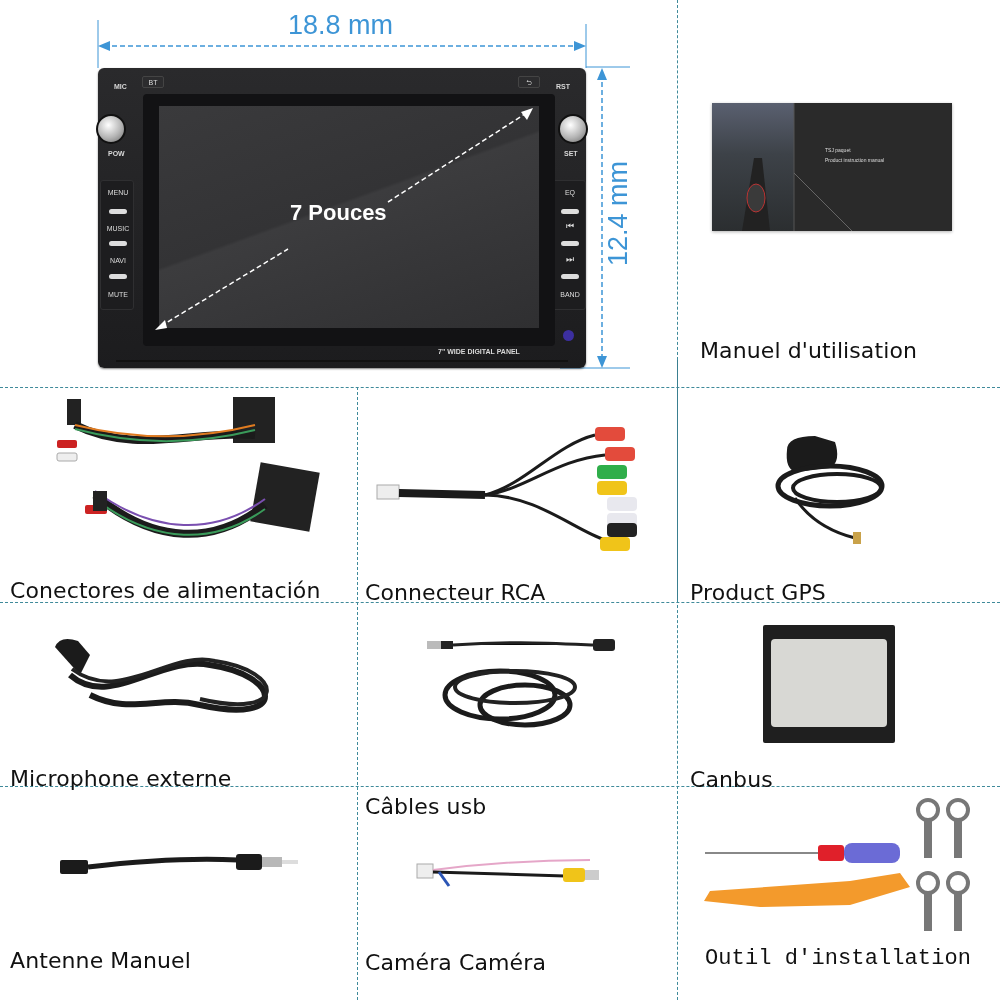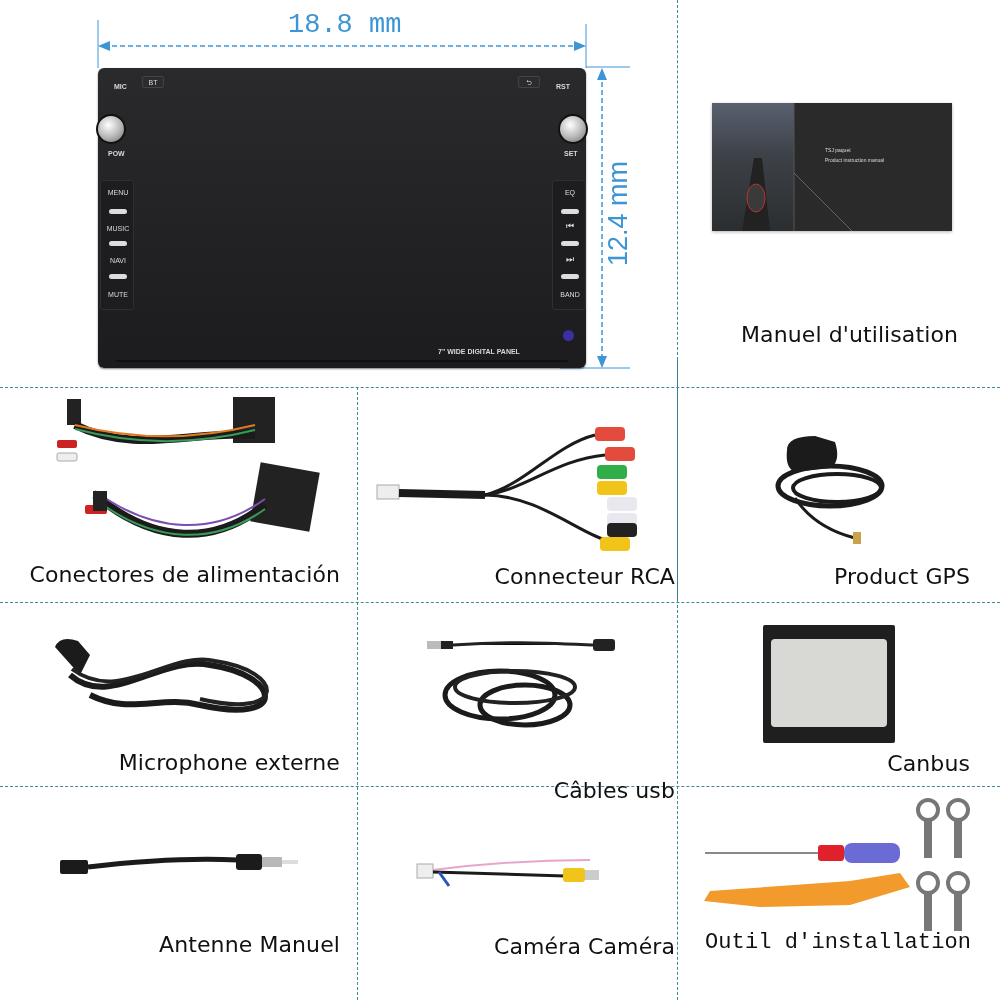--- a/index.html
+++ b/index.html
@@ -3,24 +3,24 @@
 <meta charset="utf-8">
 <style>
   * { box-sizing: border-box; margin: 0; padding: 0; }
   html, body { width: 1000px; height: 1000px; background: #ffffff; overflow: hidden; }
   body { position: relative; font-family: "DejaVu Sans", "Liberation Sans", sans-serif; color: #111; }
 
   .hline { position: absolute; left: 0; width: 1000px; height: 0; border-top: 1.5px dashed #3f8a9a; }
   .vline { position: absolute; top: 0; width: 0; border-left: 1.5px dashed #3f8a9a; }
   .vline.solid { border-left-style: solid; border-left-color: #3a7f90; }
 
-  .label { position: absolute; font-size: 22px; text-align: right; white-space: nowrap; color: #111; font-family: "DejaVu Sans", sans-serif; letter-spacing: 0.1px; }
+  .label { position: absolute; font-size: 22px; text-align: left; white-space: nowrap; color: #111; font-family: "DejaVu Sans", sans-serif; letter-spacing: 0.1px; margin-top: 16px; }
 
   
-  .dim-top-text { position: absolute; left: 288px; top: 10px; font-size: 27px; color: #3d95d6; font-family: Liberation Mono, monospace; }
+  .dim-top-text { position: absolute; left: 288px; top: 10px; font-size: 27px; color: #3d95d6; font-family: Liberation Sans, sans-serif; }
   .dim-right-text { position: absolute; left: 566px; top: 198px; font-size: 27px; color: #3d95d6; font-family: "Liberation Sans", sans-serif; transform: rotate(-90deg); transform-origin: center; white-space: nowrap; }
   .stereo { position: absolute; left: 98px; top: 68px; width: 488px; height: 300px; background: linear-gradient(#2a2a2c, #1c1c1e); border-radius: 6px; box-shadow: 0 1px 2px rgba(0,0,0,.5); }
   .screen { position: absolute; left: 45px; top: 26px; width: 412px; height: 252px; background: #121214; border-radius: 4px; }
   .screen-inner { position: absolute; left: 16px; top: 12px; width: 380px; height: 222px; background: linear-gradient(160deg, #3a3a3c 0%, #333335 45%, #3c3c3e 46%, #2f2f31 100%); }
   .size-text { position: absolute; left: 190px; top: 130px; color: #fff; font-size: 22px; font-weight: bold; font-family: "Liberation Sans", sans-serif; }
   .sm { position: absolute; color: #d8d8d8; font-size: 7px; font-family: "Liberation Sans", sans-serif; font-weight: bold; }
   .knob { position: absolute; width: 30px; height: 30px; border-radius: 50%; background: radial-gradient(circle at 40% 35%, #ffffff, #b5b5b5 55%, #6a6a6a 100%); border: 2px solid #111; }
   .btn-col { position: absolute; width: 34px; height: 130px; background: #1d1d1f; border: 1px solid #2f2f31; border-radius: 3px; }
   .pill { position: absolute; left: 8px; width: 18px; height: 5px; background: #ddd; border-radius: 3px; }
   .btn-lab { position: absolute; left: 0; width: 34px; text-align: center; color: #ddd; font-size: 7px; font-family: "Liberation Sans", sans-serif; }
@@ -85,20 +85,30 @@
     <div class="btn-col" style="left:454px;top:112px;">
       <span class="btn-lab" style="top:8px;">EQ</span>
       <div class="pill" style="top:28px;"></div>
       <span class="btn-lab" style="top:40px;font-size:9px;">⏮</span>
       <div class="pill" style="top:60px;"></div>
       <span class="btn-lab" style="top:73px;font-size:9px;">⏭</span>
       <div class="pill" style="top:93px;"></div>
       <span class="btn-lab" style="top:110px;">BAND</span>
     </div>
 
+    <div class="screen">
+      <div class="screen-inner"></div>
+      <svg style="position:absolute;left:0;top:0;" width="412" height="252">
+        <line x1="18" y1="232" x2="145" y2="155" stroke="#fff" stroke-width="1.5" stroke-dasharray="5,3"></line>
+        <line x1="245" y1="108" x2="385" y2="18" stroke="#fff" stroke-width="1.5" stroke-dasharray="5,3"></line>
+        <polygon points="12,236 22,226 24,234" fill="#fff"></polygon>
+        <polygon points="390,14 378,18 384,26" fill="#fff"></polygon>
+      </svg>
+      <div class="size-text" style="left:147px;top:106px;">7 Pouces</div>
+    </div>
     <span class="sm" style="left:340px;top:280px;font-size:7px;">7" WIDE DIGITAL PANEL</span>
     <div style="position:absolute;left:465px;top:262px;width:11px;height:11px;border-radius:50%;background:#3c2fa0;"></div>
     <div style="position:absolute;left:18px;top:292px;width:452px;height:2px;background:#111;"></div>
   </div>
 </section>
 
 <section>
   <div class="manual">
     <div class="manual-left"></div>
     <svg style="position:absolute;left:0;top:0;" width="240" height="128">

